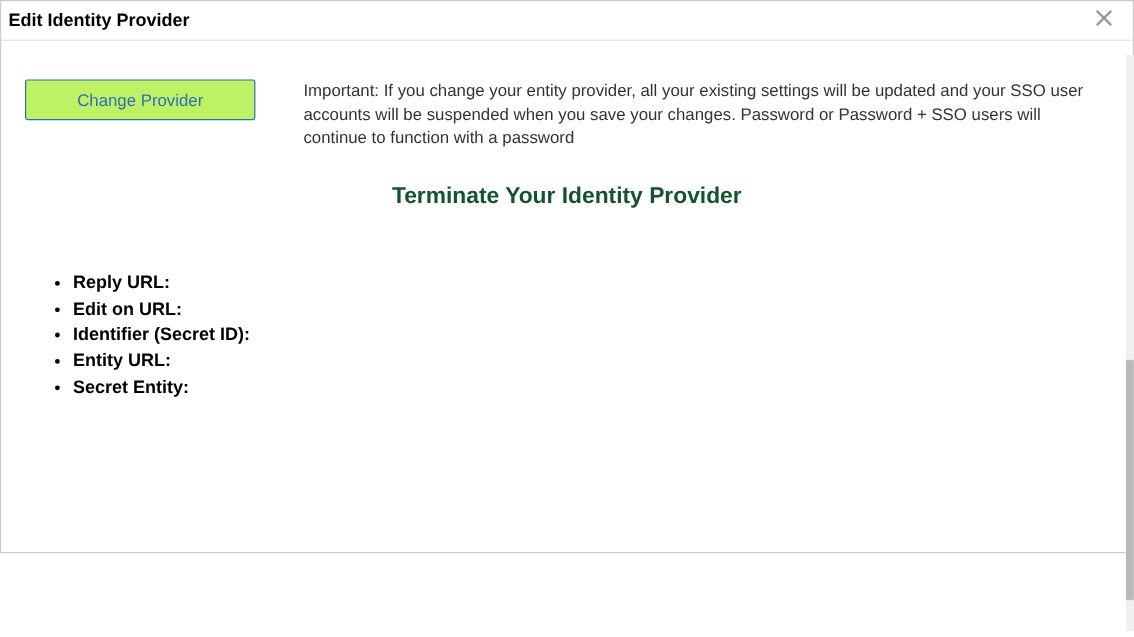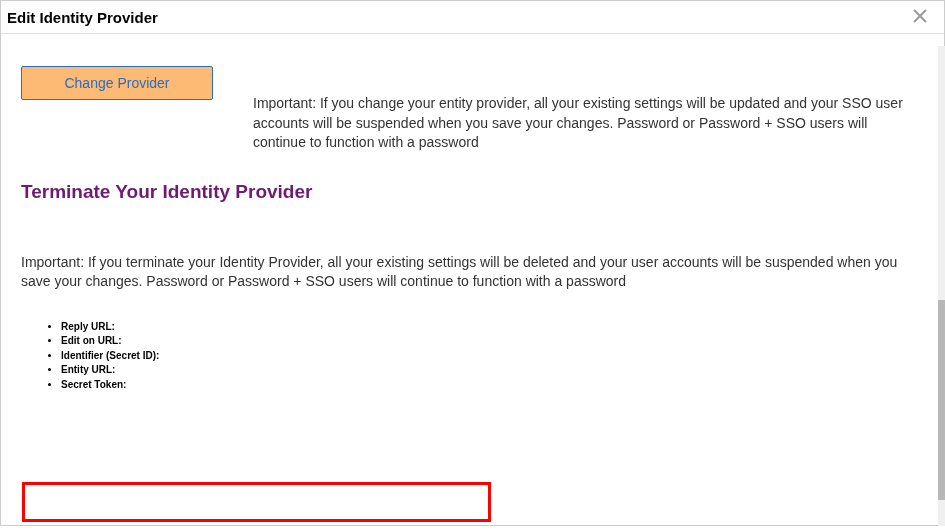--- a/index.html
+++ b/index.html
@@ -7,21 +7,21 @@
       font-family: Arial, Helvetica, sans-serif;
       background: #fff;
       width: 945px;
       height: 531px;
       overflow: hidden;
       position: relative;
     }
     .modal {
       border: 1px solid #ccc;
       width: 945px;
-      height: 526px;
+      height: 461px;
       display: flex;
       flex-direction: column;
     }
     .modal-header {
       display: flex;
       justify-content: space-between;
       align-items: center;
       padding: 6px 12px 6px 6px;
       border-bottom: 1px solid #e0e0e0;
     }
@@ -49,43 +49,43 @@
       display: flex;
       gap: 40px;
       margin-top: 22px;
       margin-bottom: 28px;
       align-items: flex-start;
     }
     .btn-outline {
       width: 192px;
       height: 34px;
       border: 1px solid #2c6fbb;
-      background: #fdba74;
+      background: #bef264;
       color: #2c6fbb;
       font-size: 14px;
       cursor: pointer;
       border-radius: 2px;
       flex-shrink: 0;
     }
     .section-text {
       font-size: 14px;
       color: #333;
       line-height: 1.4;
-      margin-top: 28px;
     }
     .section-heading {
       font-size: 19px;
       font-weight: bold;
-      color: #701a75;
+      color: #14532d;
       margin-top: 10px;
+      text-align: center;
     }
     .info-list {
       margin-top: 22px;
       margin-left: 40px;
-      font-size: 10px;
+      font-size: 15px;
       line-height: 1.45;
       font-weight: bold;
     }
     .info-list li {
       margin-bottom: 0;
       padding: 0;
     }
     .highlight-box {
       position: absolute;
       border: 3px solid #ff0000;
@@ -129,30 +129,29 @@
   <div class="modal-body">
 
     <div class="section-row">
       <button class="btn-outline">Change Provider</button>
       <div class="section-text">Important: If you change your entity provider, all your existing settings will be updated and your SSO user accounts will be suspended when you save your changes. Password or Password + SSO users will continue to function with a password</div>
     </div>
 
     <h2 class="section-heading">Terminate Your Identity Provider</h2>
 
     <div class="section-row">
-      <div class="section-text">Important: If you terminate your Identity Provider, all your existing settings will be deleted and your user accounts will be suspended when you save your changes. Password or Password + SSO users will continue to function with a password</div>
     </div>
 
 
     <ul class="info-list">
       <li>Reply URL:</li>
       <li>Edit on URL:</li>
       <li>Identifier (Secret ID):</li>
       <li>Entity URL:</li>
-      <li>Secret Token:</li>
+      <li>Secret Entity:</li>
     </ul>
 
     <div class="highlight-box"></div>
 
   </div>
 
   <div class="scroll-indicator"></div>
   <div class="scroll-thumb"></div>
 </div>
 

